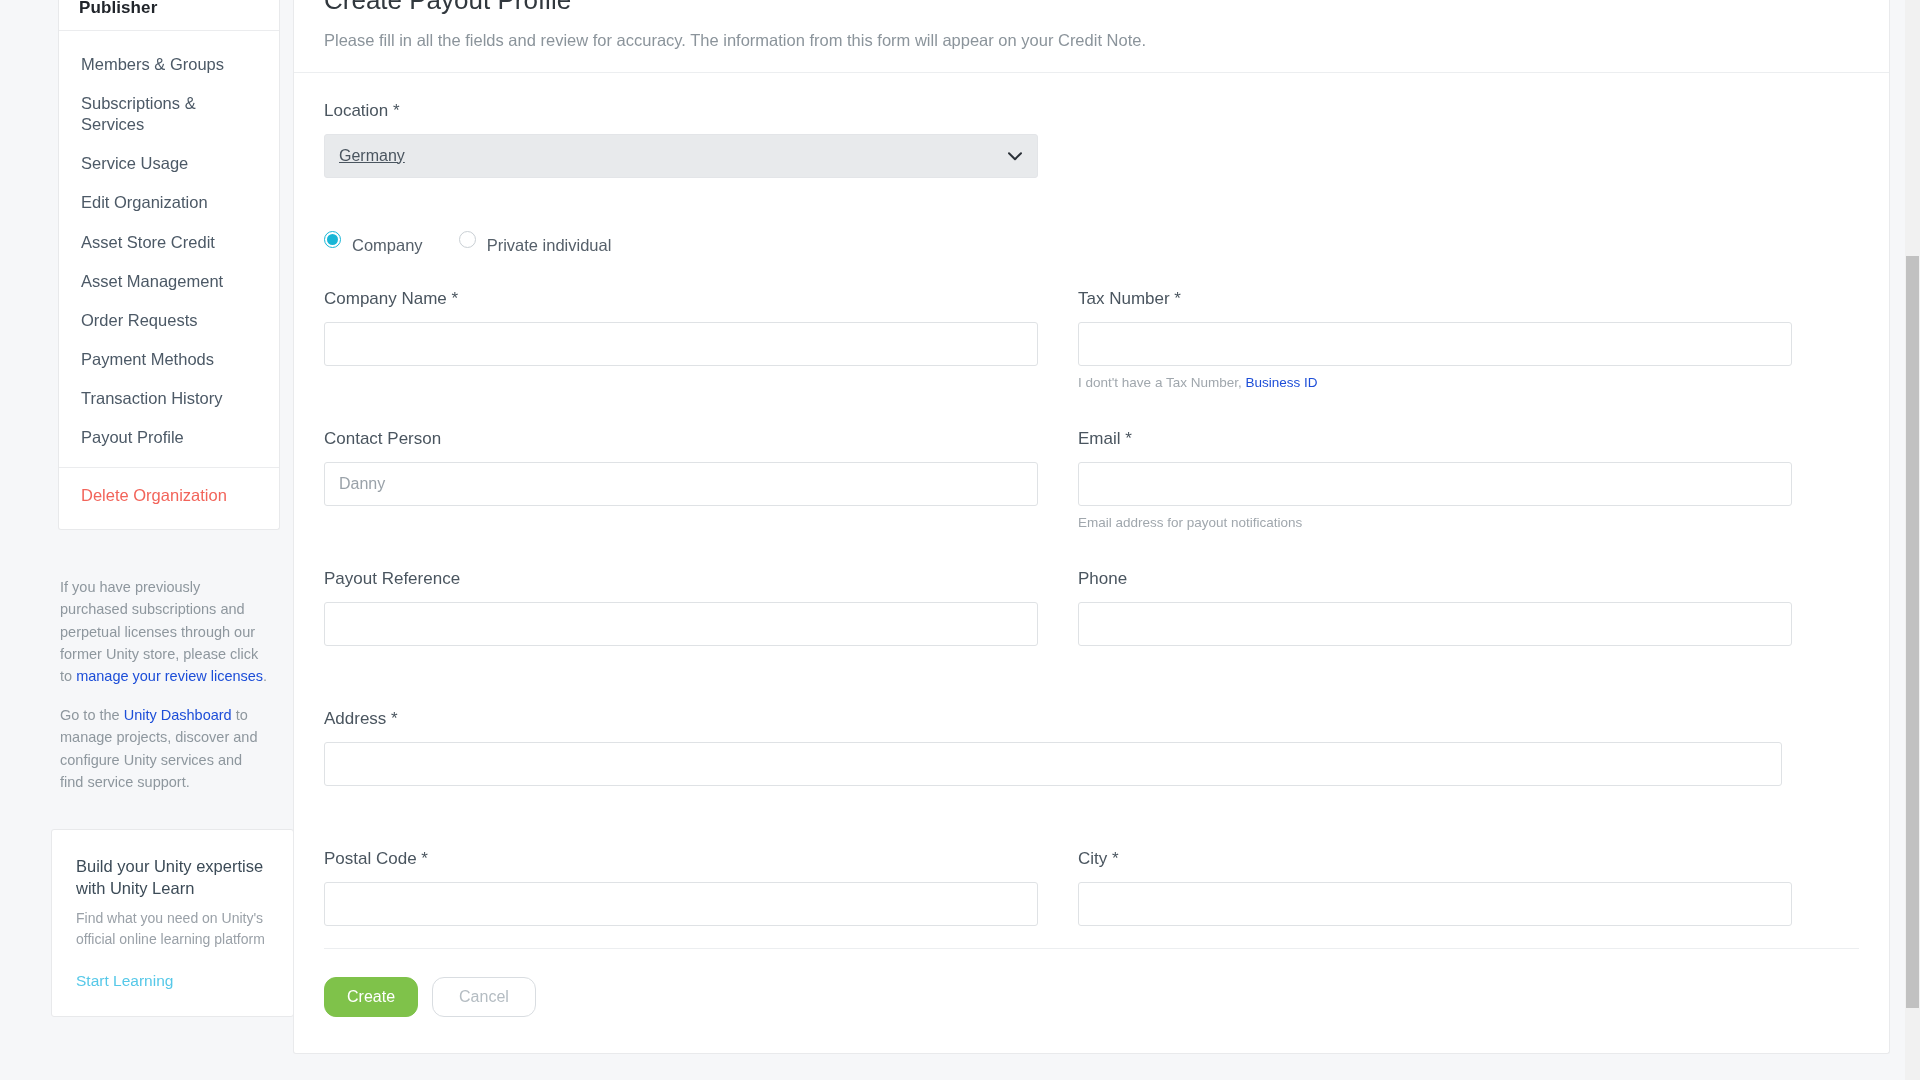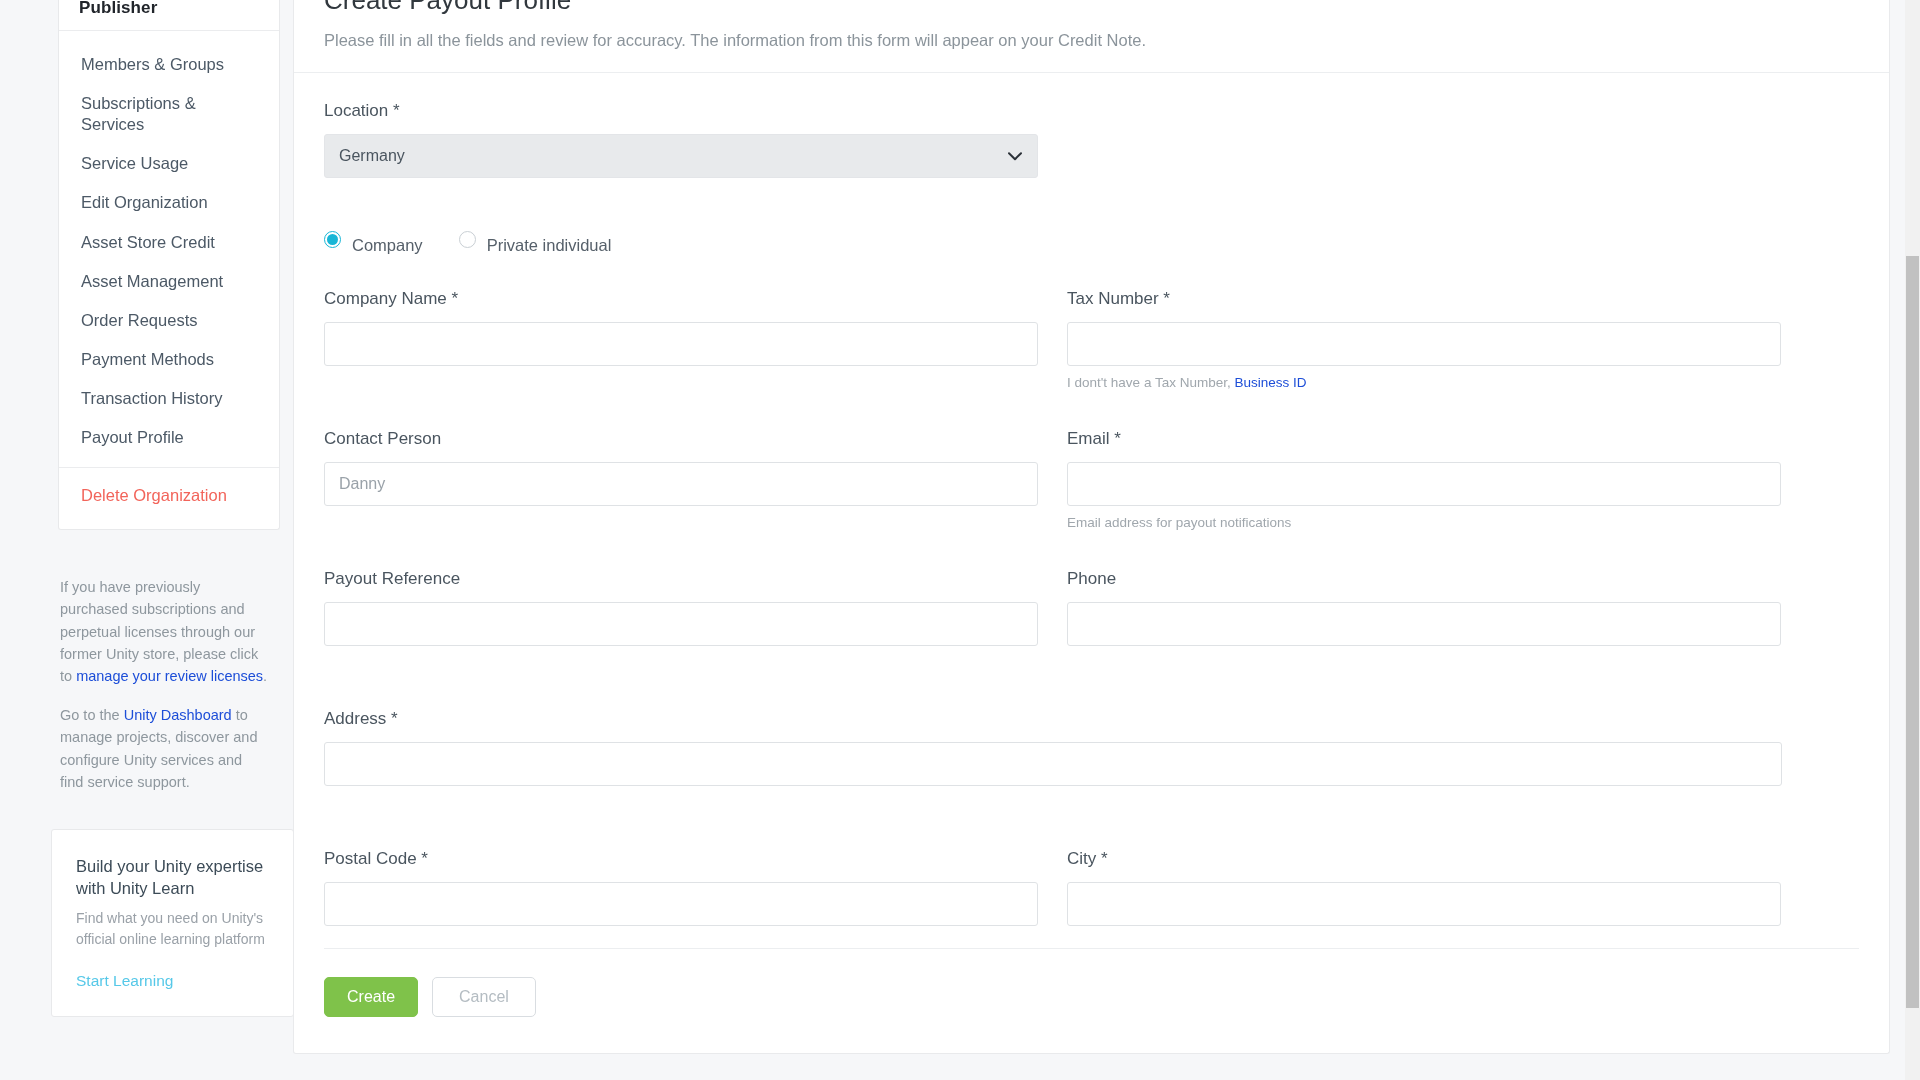--- a/index.html
+++ b/index.html
@@ -110,21 +110,21 @@
   .page-sub {
     font-size: 16.5px;
     color: #8b949b;
     margin-top: 16px;
   }
   .head-rule { height: 1px; background: #eceef0; }
 
   .form {
     padding: 28px 30px 0 30px;
   }
-  .row { display: flex; gap: 29px; }
+  .row { display: flex; gap: 40px; }
   .col { width: 714px; }
   .col-full { width: 1458px; }
 
   .fgroup { margin-bottom: 8px; }
   .flabel {
     font-size: 17px;
     color: #4a555f;
     margin-bottom: 13px;
     display: block;
   }
@@ -155,20 +155,21 @@
     height: 44px;
     background: #e8eaec;
     border: 1px solid #e3e5e8;
     border-radius: 3px;
     font-size: 16px;
     color: #4a555f;
     padding: 0 40px 0 14px;
     display: flex;
     align-items: center;
     cursor: pointer;
+    text-decoration: underline;
   }
   .chev {
     position: absolute; right: 16px; top: 50%;
     transform: translateY(-50%);
     pointer-events: none;
   }
 
   .radio-row { display: flex; align-items: center; gap: 0; margin-bottom: 34px; }
   .radio-opt { display: flex; align-items: center; cursor: pointer; margin-right: 36px; }
   .radio-mark {
@@ -182,21 +183,21 @@
     content: ""; width: 11px; height: 11px; border-radius: 50%;
     background: #18b6d6;
   }
   .radio-label { font-size: 16.5px; color: #56606a; margin-top: 12px; }
 
   .form-rule { height: 1px; background: #eceef0; margin: 22px 0 0 0; }
 
   .actions { padding: 28px 30px 36px 30px; display: flex; gap: 14px; }
   .btn {
     height: 40px;
-    border-radius: 5px;
+    border-radius: 12px;
     font-size: 16px;
     font-family: "Liberation Sans", sans-serif;
     cursor: pointer;
     padding: 0 22px;
     border: 1px solid transparent;
   }
   .btn-primary { background: #7fc24a; color: #fff; border-color: #7fc24a; }
   .btn-secondary { background: #fff; color: #b4bcc2; border-color: #d9dde1; padding: 0 26px; }
 
   

